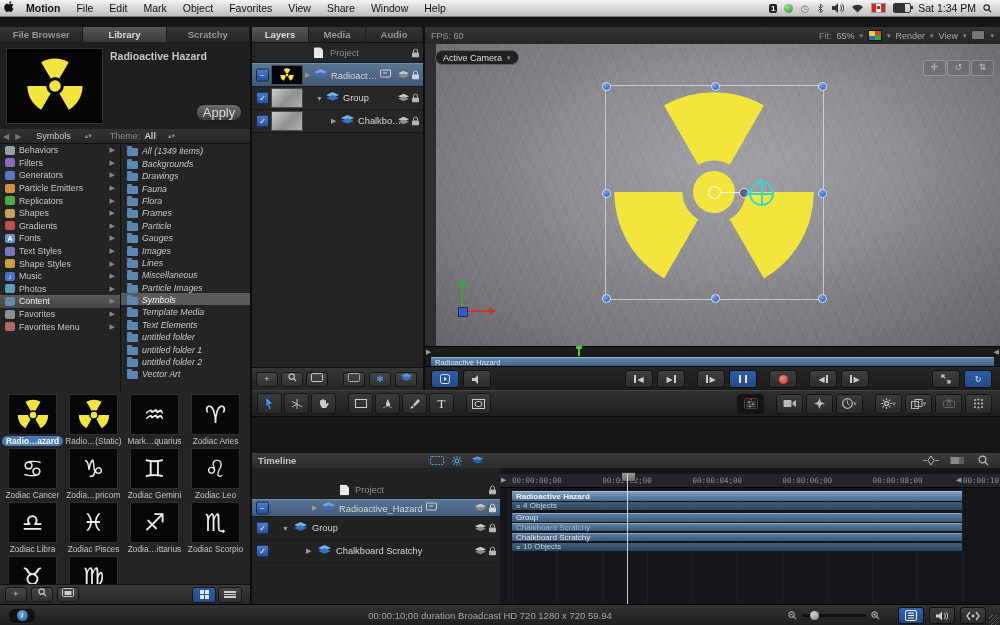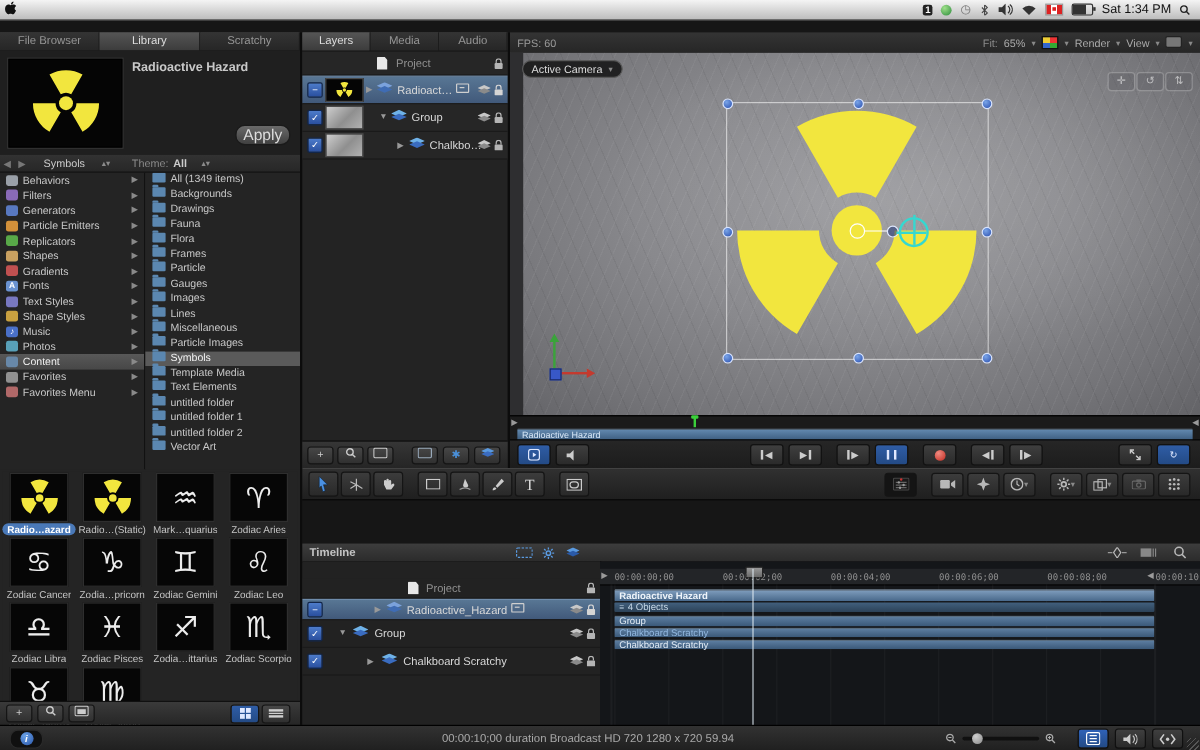--- a/index.html
+++ b/index.html
@@ -26,21 +26,21 @@
   .gray-glyph{color:#333;font-size:10px;}
 
   
   #titlebar{left:0;top:16px;width:1000px;height:11px;background:linear-gradient(#4e4e4e,#343434);
             border-bottom:1px solid #101010;display:flex;align-items:center;margin-top:47px;}
   .tl{width:8px;height:8px;border-radius:50%;margin-left:6px;border:1px solid rgba(0,0,0,.4);}
   .tl.red{background:#e1554a;margin-left:8px;}.tl.yel{background:#e0a33c;}.tl.grn{background:#84c244;}
   #win-title{position:absolute;left:0;right:0;text-align:center;color:#cfcfcf;font-size:10.5px;}
 
   
-  .tabbar{display:flex;height:15px;background:linear-gradient(#3d3d3d,#2c2c2c);border-bottom:1px solid #121212;}
+  .tabbar{display:flex;height:15px;background:linear-gradient(#3d3d3d,#2c2c2c);border-bottom:1px solid #121212;font-weight:bold;}
   .tab{flex:1;text-align:center;line-height:15px;font-size:9.5px;color:#969696;border-right:1px solid #1c1c1c;
        background:linear-gradient(#343434,#262626);}
   .tab.active{background:linear-gradient(#555,#3c3c3c);color:#ddd;}
   .caret{font-size:7px;color:#8a8a8a;}
 
   
   #library{left:0;top:27px;width:250px;height:577px;background:#242424;border-right:2px solid #0c0c0c;}
   #lib-preview{position:absolute;left:0;top:15px;width:250px;height:87px;background:#1f1f1f;border-bottom:1px solid #101010;}
   #lib-thumb{position:absolute;left:7px;top:7px;width:93px;height:72px;background:#050505;border:1px solid #000;
              box-shadow:0 0 0 1px #333;display:flex;align-items:center;justify-content:center;}
@@ -51,21 +51,21 @@
   #lib-nav{position:absolute;left:0;top:102px;width:250px;height:14px;background:linear-gradient(#323232,#272727);
            border-bottom:1px solid #111;display:flex;align-items:center;font-size:9px;color:#ccc;}
   #lib-nav .navarrow{color:#777;font-size:8px;padding:0 3px;}
   #lib-cats{position:absolute;left:0;top:117px;width:120px;height:247px;background:#242424;border-right:1px solid #111;overflow:hidden;}
   #lib-folders{position:absolute;left:121px;top:117px;width:129px;height:247px;background:#242424;overflow:hidden;}
   .cat-row{height:12.6px;display:flex;align-items:center;padding-left:5px;font-size:8.8px;color:#c8c8c8;white-space:nowrap;}
   .cat-row.selected{background:linear-gradient(#585858,#474747);color:#f0f0f0;}
   .cat-icon{width:10px;height:9px;border-radius:2px;margin-right:4px;flex:0 0 auto;font-size:7px;line-height:9px;
             text-align:center;color:#fff;font-weight:bold;}
   .cat-arrow{margin-left:auto;margin-right:5px;color:#8a8a8a;font-size:7px;}
-  .folder-row{height:12.4px;display:flex;align-items:flex-start;padding-left:6px;font-size:8.8px;color:#c8c8c8;white-space:nowrap;}
+  .folder-row{height:12.4px;display:flex;align-items:flex-end;padding-left:6px;font-size:8.8px;color:#c8c8c8;white-space:nowrap;font-style:italic;}
   .folder-row.selected{background:#5a5a5a;color:#f2f2f2;}
   .folder-icon{width:11px;height:8px;background:#5b87b0;border-radius:1px;margin-right:4px;position:relative;flex:0 0 auto;}
   .folder-icon::before{content:"";position:absolute;left:0;top:-2px;width:5px;height:2px;background:#5b87b0;border-radius:1px 1px 0 0;}
   #lib-grid{position:absolute;left:2px;top:366px;width:246px;height:218px;display:grid;
             grid-template-columns:repeat(4,61px);grid-auto-rows:54px;background:#242424;}
   .tile{position:relative;text-align:center;}
   .tile-box{margin:1px auto 0;width:47px;height:39px;background:#060606;border:1px solid #2e2e2e;
             display:flex;align-items:center;justify-content:center;}
   .tile-glyph{color:#ededed;font-size:24px;line-height:1;font-family:"DejaVu Sans",sans-serif;}
   .tile-label{display:inline-block;margin-top:1px;font-size:8.3px;color:#c4c4c4;max-width:60px;overflow:hidden;white-space:nowrap;}
@@ -238,20 +238,21 @@
       </g>
     </symbol>
   </svg>
 
   <div id="menubar" class="abs">
     <span class="apple">
       <svg width="11" height="12" viewBox="0 0 11 12">
           <path fill="#111" d="M8.2 6.3c0-1.5 1.2-2.2 1.3-2.3-.7-1-1.8-1.2-2.2-1.2-.9-.1-1.8.6-2.3.6-.5 0-1.2-.6-2-.6C2 2.8.2 3.9.2 6.2c0 1.2.4 2.5 1 3.3.5.8 1 1.4 1.7 1.4.7 0 1-.4 1.9-.4.9 0 1.1.4 1.9.4.8 0 1.3-.7 1.8-1.5.6-.8.8-1.6.8-1.7-.1 0-1.1-.5-1.1-1.4zM6.7 2c.4-.5.6-1.1.6-1.7-.6 0-1.2.4-1.6.8-.3.4-.6 1-.5 1.6.6.1 1.2-.3 1.5-.7z"></path>
         </svg>
     </span>
+    <span id="menu-items"><span class="menu-item app">Motion</span><span class="menu-item">File</span><span class="menu-item">Edit</span><span class="menu-item">Mark</span><span class="menu-item">Object</span><span class="menu-item">Favorites</span><span class="menu-item">View</span><span class="menu-item">Share</span><span class="menu-item">Window</span><span class="menu-item">Help</span></span>
     <span id="menu-status">
       <span class="mstat">
           <span class="inputbox">1</span>
         </span>
       <span class="mstat dot-globe"></span>
       <span class="mstat gray-glyph" style="color:#777">◷</span>
       <span class="mstat">
           <svg class="mag" viewBox="0 0 8 12">
             <path d="M4 0v12M4 0l3 3-6 6M4 12l3-3-6-6" stroke="#444" fill="none" stroke-width="1.2"></path>
           </svg>
@@ -1067,20 +1068,24 @@
     <span class="tlabel">Group</span>
   </div>
           <div class="track bar-alt" style="top: 36px; height: 8px;">
 
     <span class="tlabel">Chalkboard Scratchy</span>
   </div>
           <div class="track bar" style="top: 46px; height: 8px;">
 
     <span class="tlabel">Chalkboard Scratchy</span>
   </div>
+          <div class="track objects" style="top: 56px; height: 8px;">
+    <span class="tico">≡</span>
+    <span class="tlabel">10 Objects</span>
+  </div>
         </div>
       <div id="ph-grip"></div>
       <div id="playhead"></div>
     </div>
 
   </div>
 
   <div id="statusbar" class="abs">
     <span id="info-btn">
         <span class="i">i</span>

